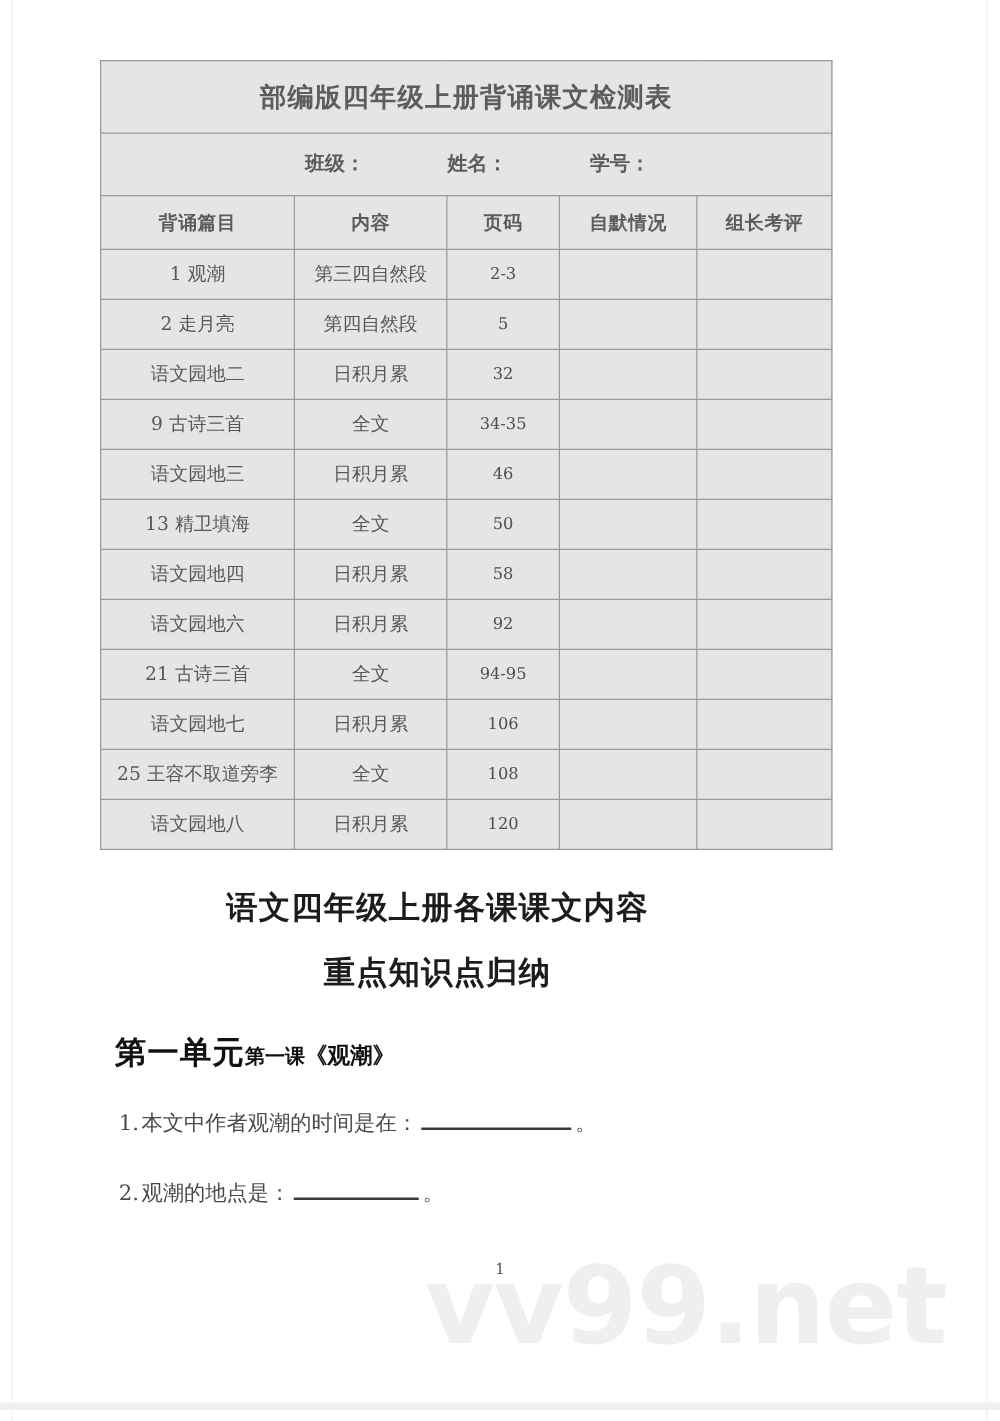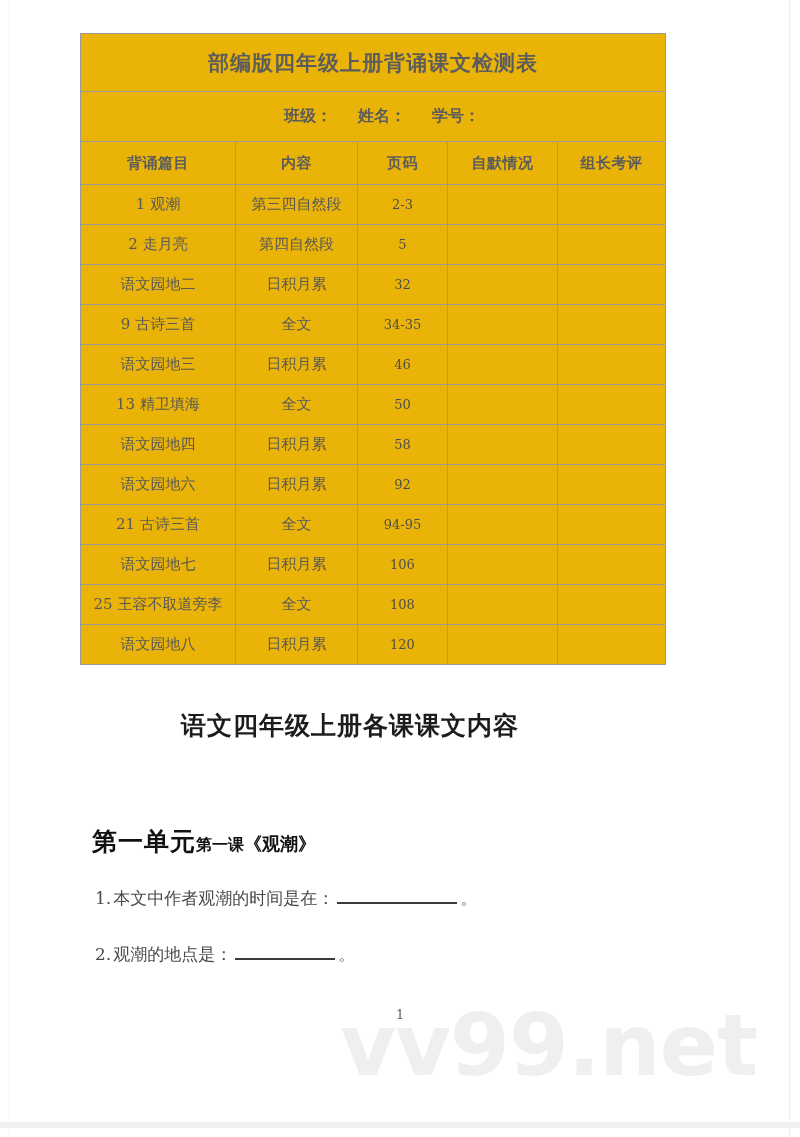--- a/index.html
+++ b/index.html
@@ -57,25 +57,25 @@
     font-family: "DejaVu Sans", "Liberation Sans", sans-serif;
     white-space: nowrap;
     user-select: none;
     z-index: 0;
   }
 
   
   .sheet-table {
     position: absolute;
     left: 80px;
-    top: 33px;
+    top: 48px;
     width: 585px;
     border-collapse: collapse;
     table-layout: fixed;
-    background: #eab308;
+    background: #e5e5e5;
     z-index: 2;
   }
   .sheet-table td {
     border: 1px solid #9a9a9a;
     text-align: center;
     vertical-align: middle;
     font-family: "DejaVu Serif", "Liberation Serif", serif;
     color: #5c5c5c;
     padding: 0;
   }
@@ -91,21 +91,21 @@
     height: 49px;
     font-family: "DejaVu Sans", "Liberation Sans", sans-serif;
     font-size: 16px;
     font-weight: bold;
     color: #3a3a3a;
   }
   .info-inner {
     display: flex;
     justify-content: center;
     align-items: center;
-    gap: 26px;
+    gap: 66px;
     padding-left: 18px;
   }
   .col-head {
     height: 42px;
     font-family: "DejaVu Sans", "Liberation Sans", sans-serif;
     font-size: 15px;
     font-weight: bold;
     color: #2f2f2f;
     letter-spacing: 0.5px;
   }
@@ -316,20 +316,21 @@
           <td>语文园地八</td>
           <td>日积月累</td>
           <td class="page-col">120</td>
           <td></td>
           <td></td>
         </tr>
       </tbody>
   </table>
 
   <div class="big-heading" id="heading-1">语文四年级上册各课课文内容</div>
+  <div class="big-heading" id="heading-2">重点知识点归纳</div>
 
   <div class="unit-line">
     <span class="unit-main">第一单元</span><span class="unit-sub">第一课</span><span class="unit-lesson">《观潮》</span>
   </div>
 
   <div class="question" id="question-1">
     <span class="q-num">1.</span><span class="q-text">本文中作者观潮的时间是在：</span><span class="blank-line blank-long"></span><span class="q-period">。</span>
   </div>
 
   <div class="question" id="question-2">

